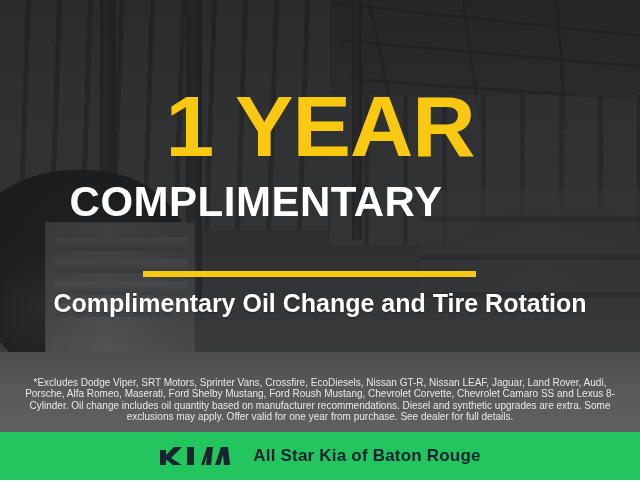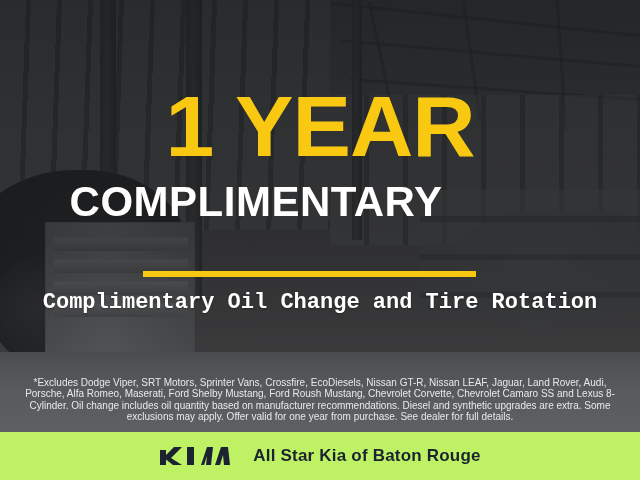--- a/index.html
+++ b/index.html
@@ -118,38 +118,38 @@
   .sub2 { top:226px; font-size:46px; line-height:46px; }
 
   .rule {
     position:absolute; left:143px; top:271px; width:333px; height:6px;
     background:#f9c811;
   }
 
   .tagline {
     position:absolute; left:0; top:288px; width:640px; text-align:center;
     color:#ffffff; font-weight:bold;
-    font-size:22px; line-height:30px;
-    font-family:Liberation Mono, monospace;
+    font-size:25px; line-height:30px;
+    font-family:Liberation Sans, sans-serif;
     text-shadow:0 1px 2px rgba(0,0,0,.35);
   }
 
   .disclaimer {
     position:absolute; left:14px; top:377px; width:612px;
     text-align:center;
     color:#e9e9ea;
     font-size:10px;
     line-height:11.4px;
     font-family:"Liberation Sans", sans-serif;
   }
 
   
   .footer {
     position:absolute; left:0; top:432px; width:640px; height:48px;
-    background:#bef264;
+    background:#22c55e;
     display:flex; align-items:center; justify-content:center; gap:22px;
   }
   .kia-logo { display:block; }
   .dealer {
     color:#1b2330;
     font-size:17px;
     font-weight:bold;
     letter-spacing:.2px;
     font-family:"Liberation Sans", sans-serif;
   }

